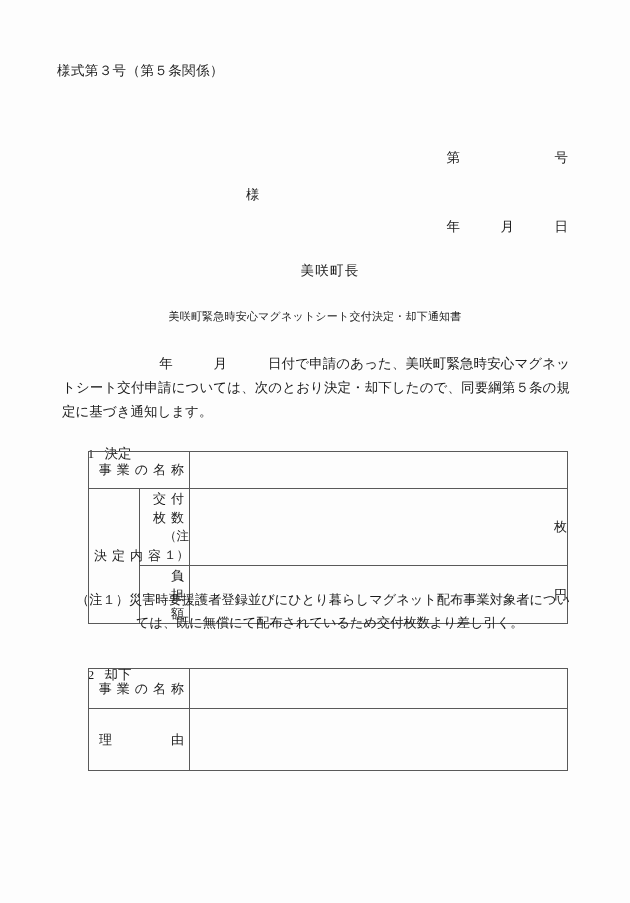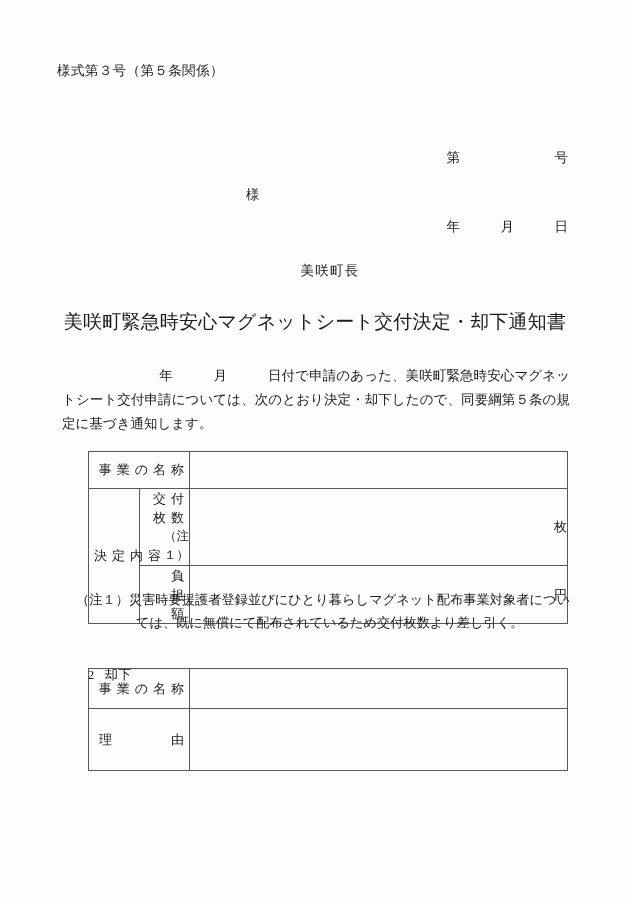--- a/index.html
+++ b/index.html
@@ -68,36 +68,35 @@
     white-space: pre;
     margin-top: 16px;
   }
 
   .doc-title {
     position: absolute;
     left: 0;
     top: 309px;
     width: 630px;
     text-align: center;
-    font-size: 19px;
+    font-size: 11px;
     letter-spacing: 0.2px;
     white-space: pre;
   }
 
   .body-text {
     position: absolute;
     left: 62px;
     top: 352px;
     width: 508px;
     font-size: 13.5px;
     line-height: 24px;
     text-align: justify;
     text-justify: inter-ideograph;
     text-indent: 70px;
-    margin-top: 12px;
   }
 
   
   .section-heading {
     position: absolute;
     font-size: 13.5px;
     white-space: pre;
   }
   .section-1-heading { left: 74px; top: 429px; }
   .section-2-heading { left: 74px; top: 650px; }
@@ -185,20 +184,23 @@
   </div>
 
   <div class="addressee">様</div>
 
   <div class="issuer">美咲町長</div>
 
   <div class="doc-title">美咲町緊急時安心マグネットシート交付決定・却下通知書</div>
 
   <div class="body-text">　　年　　　月　　　日付で申請のあった、美咲町緊急時安心マグネットシート交付申請については、次のとおり決定・却下したので、同要綱第５条の規定に基づき通知します。</div>
 
+  <div class="section-heading section-1-heading">
+    <span>1</span><span>&nbsp;&nbsp;&nbsp;</span><span>決定</span>
+  </div>
 
   <table class="form-table table-1">
     <tbody>
       <tr class="row-name">
         <td class="col-label cell-label" colspan="2">事業の名称</td>
         <td class="cell-blank"></td>
       </tr>
       <tr class="row-sheets">
         <td class="col-label cell-label" rowspan="2">決定内容</td>
         <td class="col-sub cell-sublabel">

